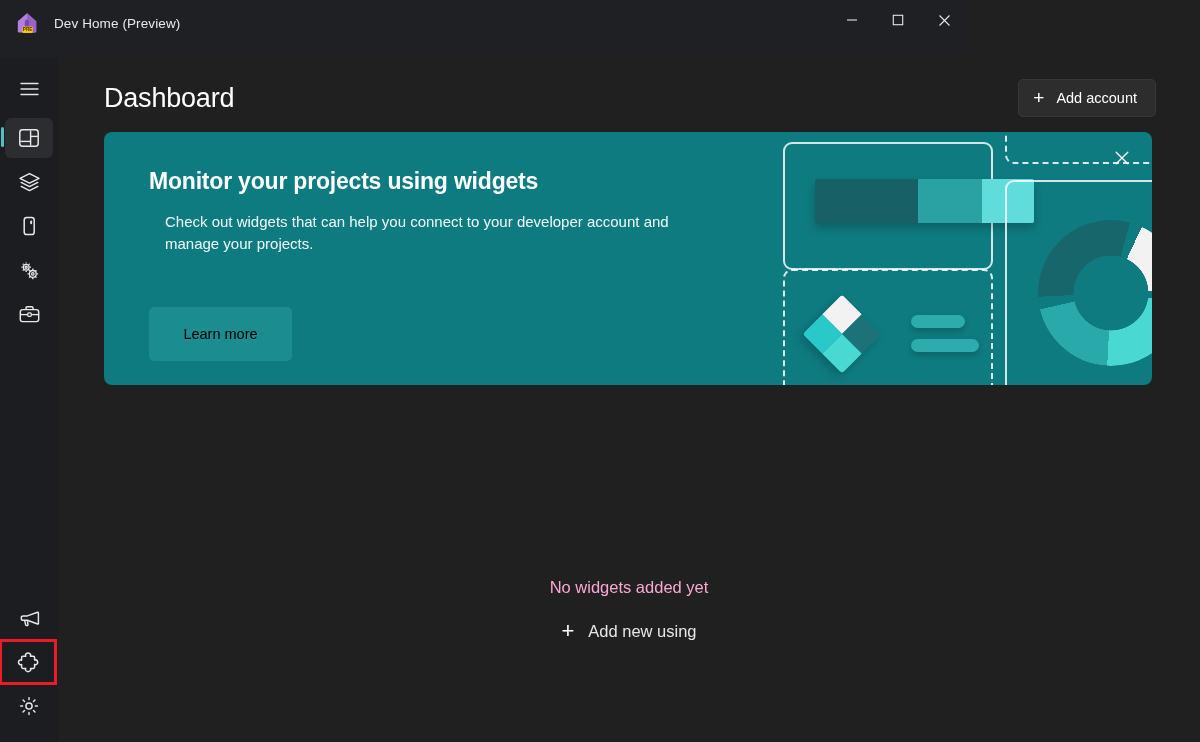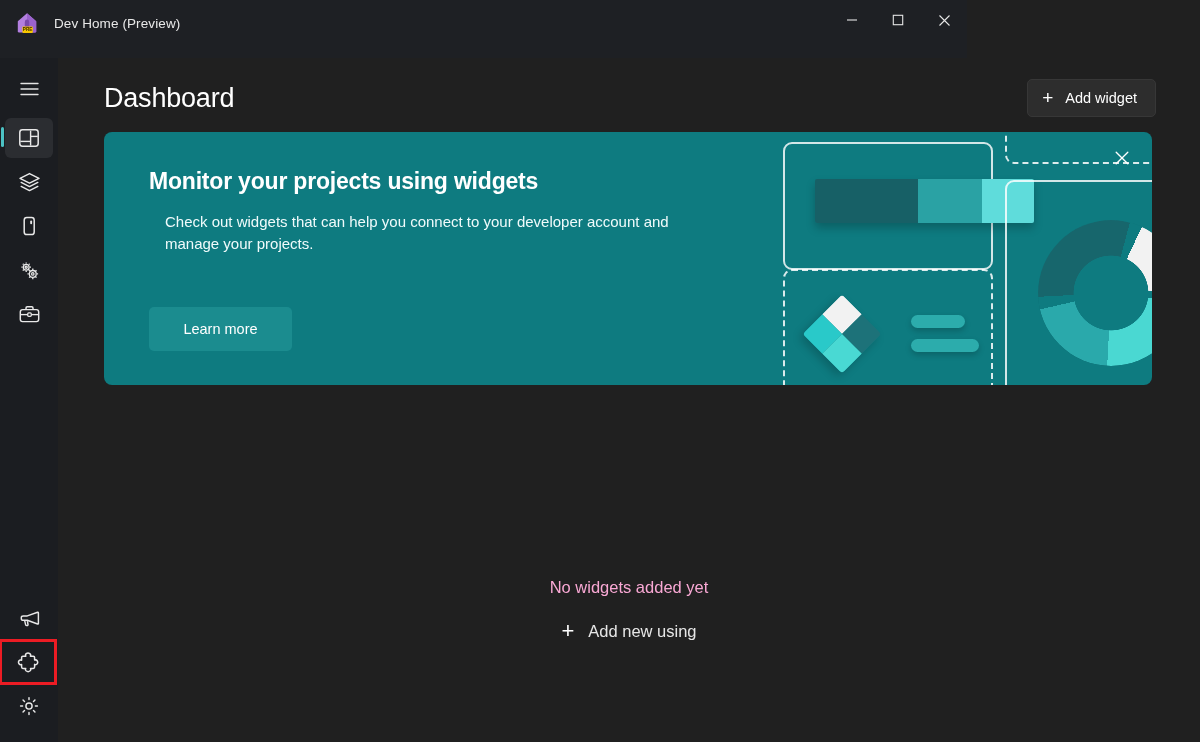--- a/index.html
+++ b/index.html
@@ -188,25 +188,25 @@
     font-size: 15px;
     line-height: 1.47;
     margin: 16px;
     max-width: 528px;
   }
   .learn-more {
     position: absolute;
     left: 45px;
     top: 175px;
     width: 143px;
-    height: 44px;
+    height: 54px;
     background: #1b8c8f;
     border: none;
     border-radius: 5px;
-    color: #ffffff;
+    color: #000000;
     font-size: 14.5px;
     font-family: "Liberation Sans", sans-serif;
     display: flex;
     align-items: center;
     justify-content: center;
   }
   .banner-close {
     position: absolute;
     right: 14px;
     top: 12px;
@@ -449,21 +449,21 @@
       </div>
     </div>
   </div>
 
   <div class="content">
 
     <div class="page-header">
       <div class="page-title">Dashboard</div>
       <button class="add-widget-btn">
         <span class="plus-glyph">+</span>
-        <span>Add widget</span>
+        <span>Add account</span>
       </button>
     </div>
 
     <div class="banner">
 
       <div class="banner-text">
         <p class="banner-title">Monitor your projects using widgets</p>
         <p class="banner-sub">Check out widgets that can help you connect to your developer account and manage your projects.</p>
       </div>
 

